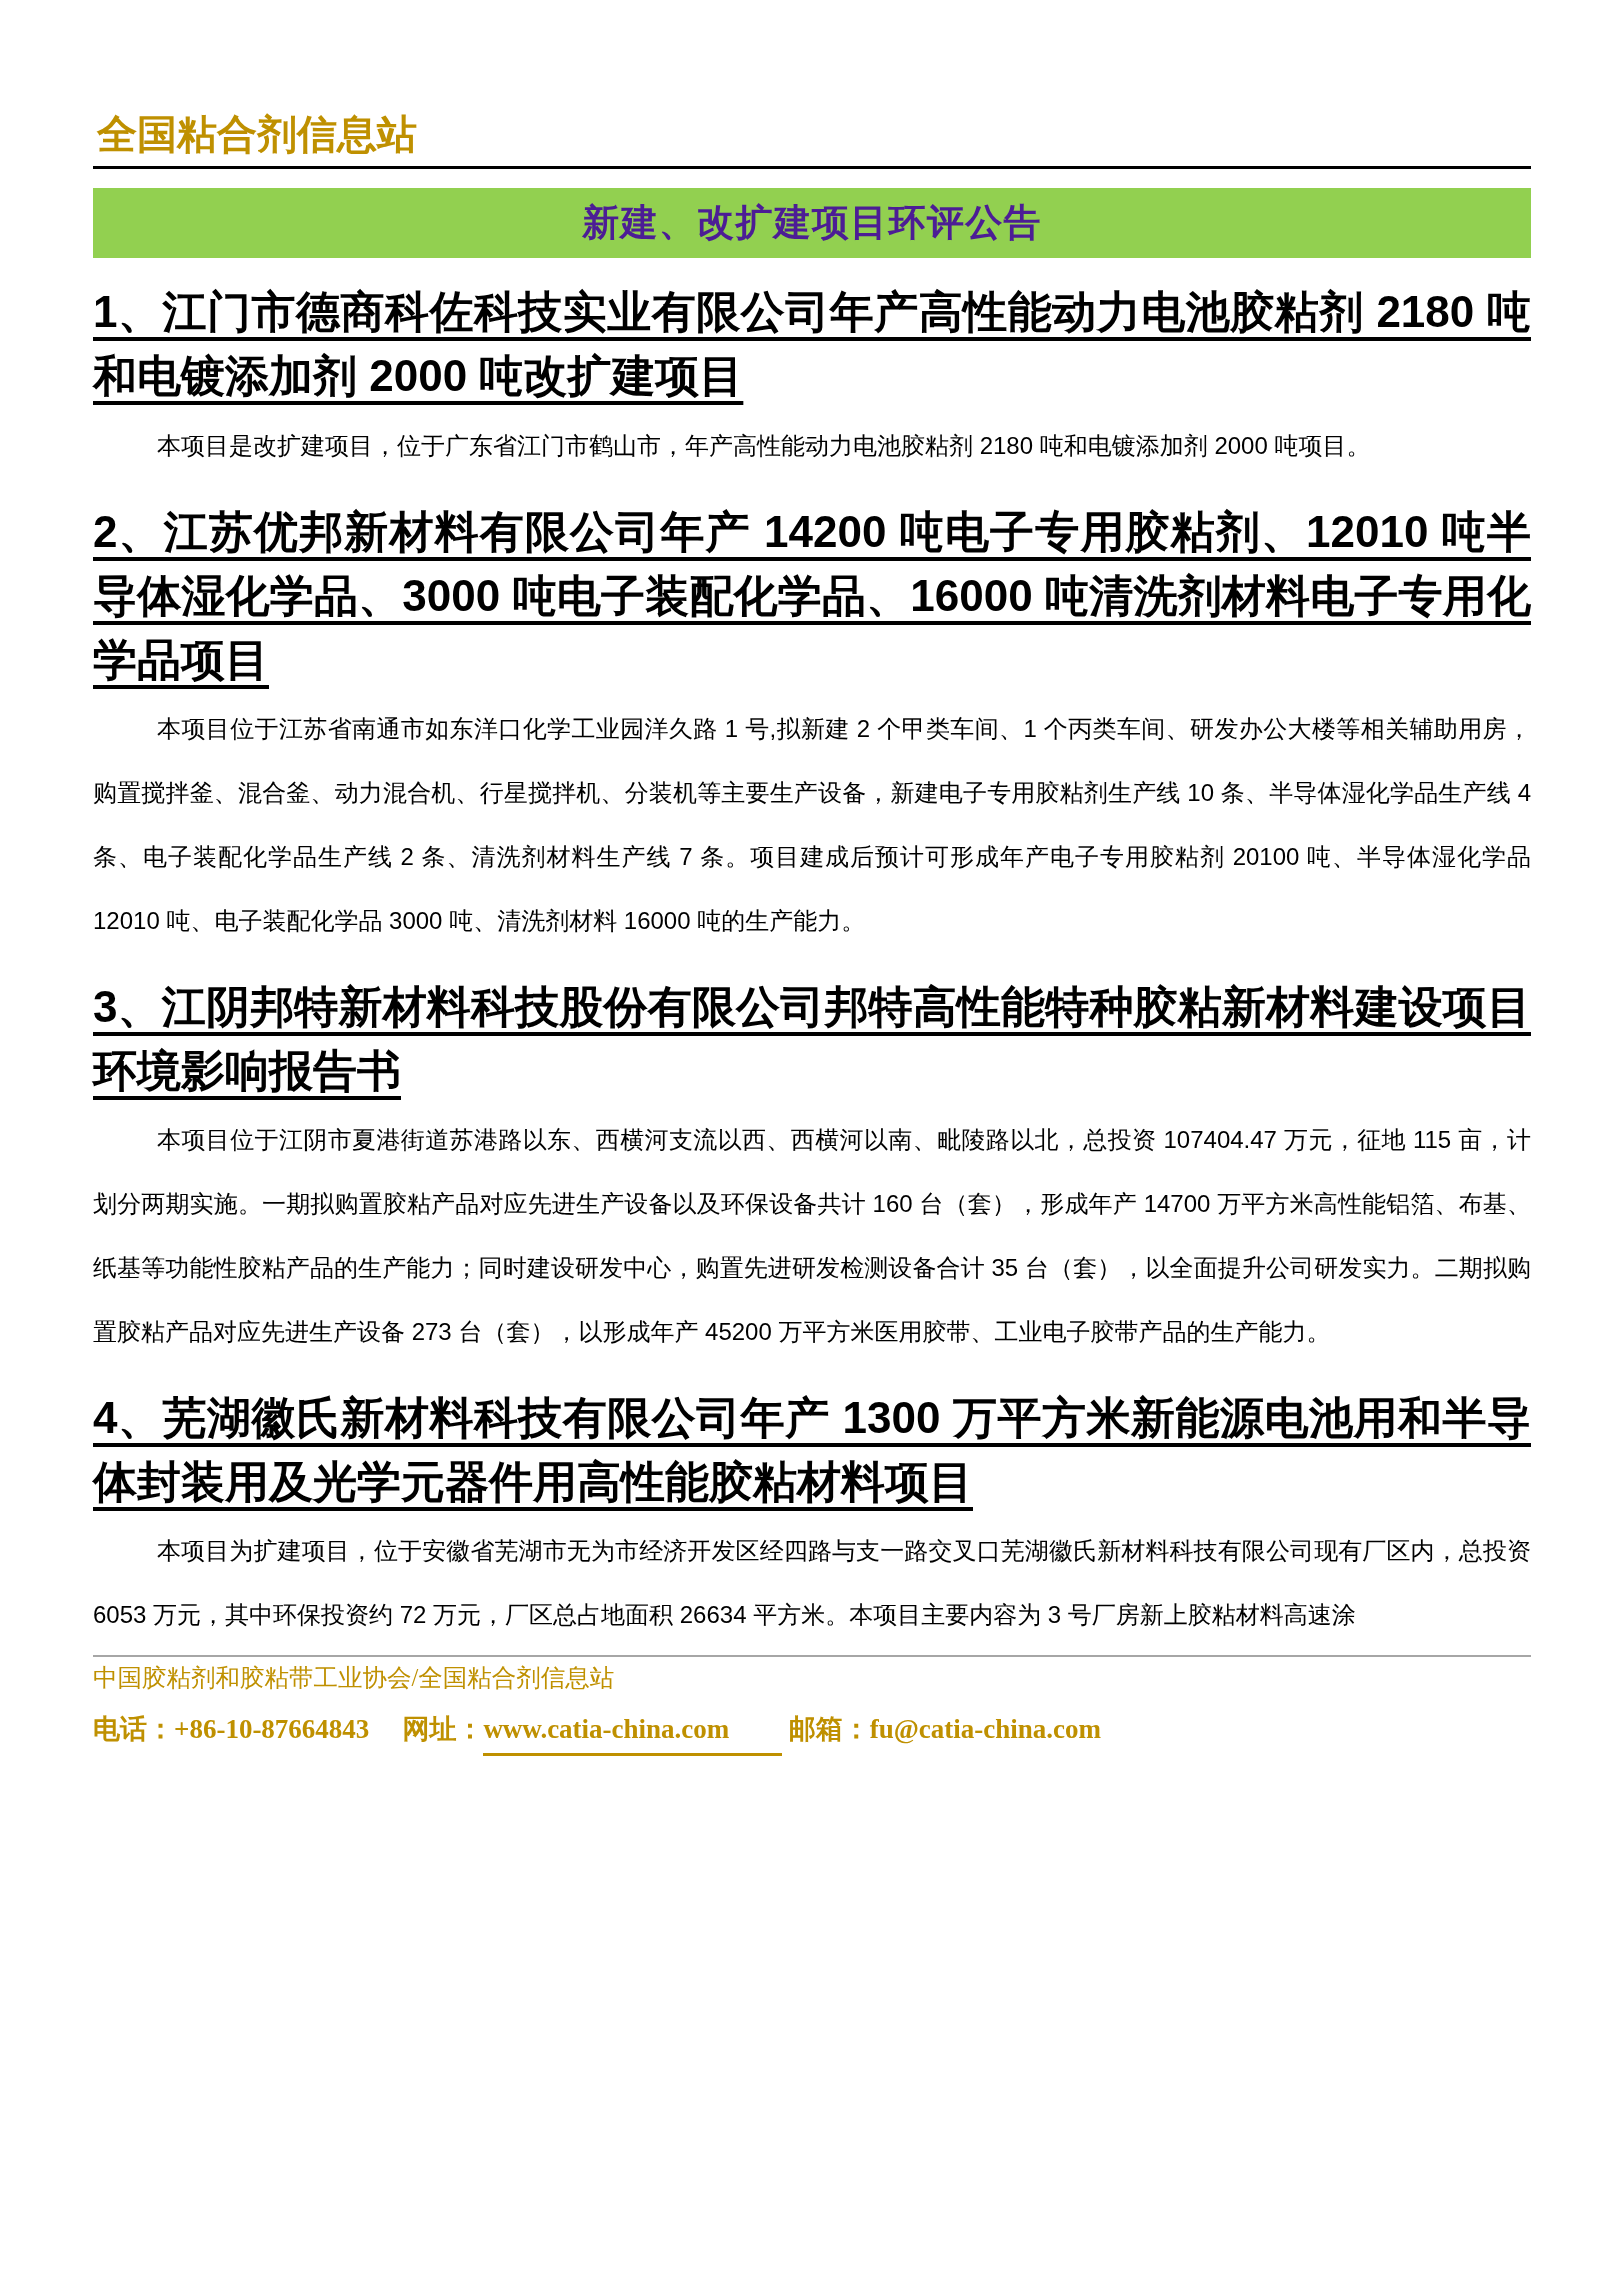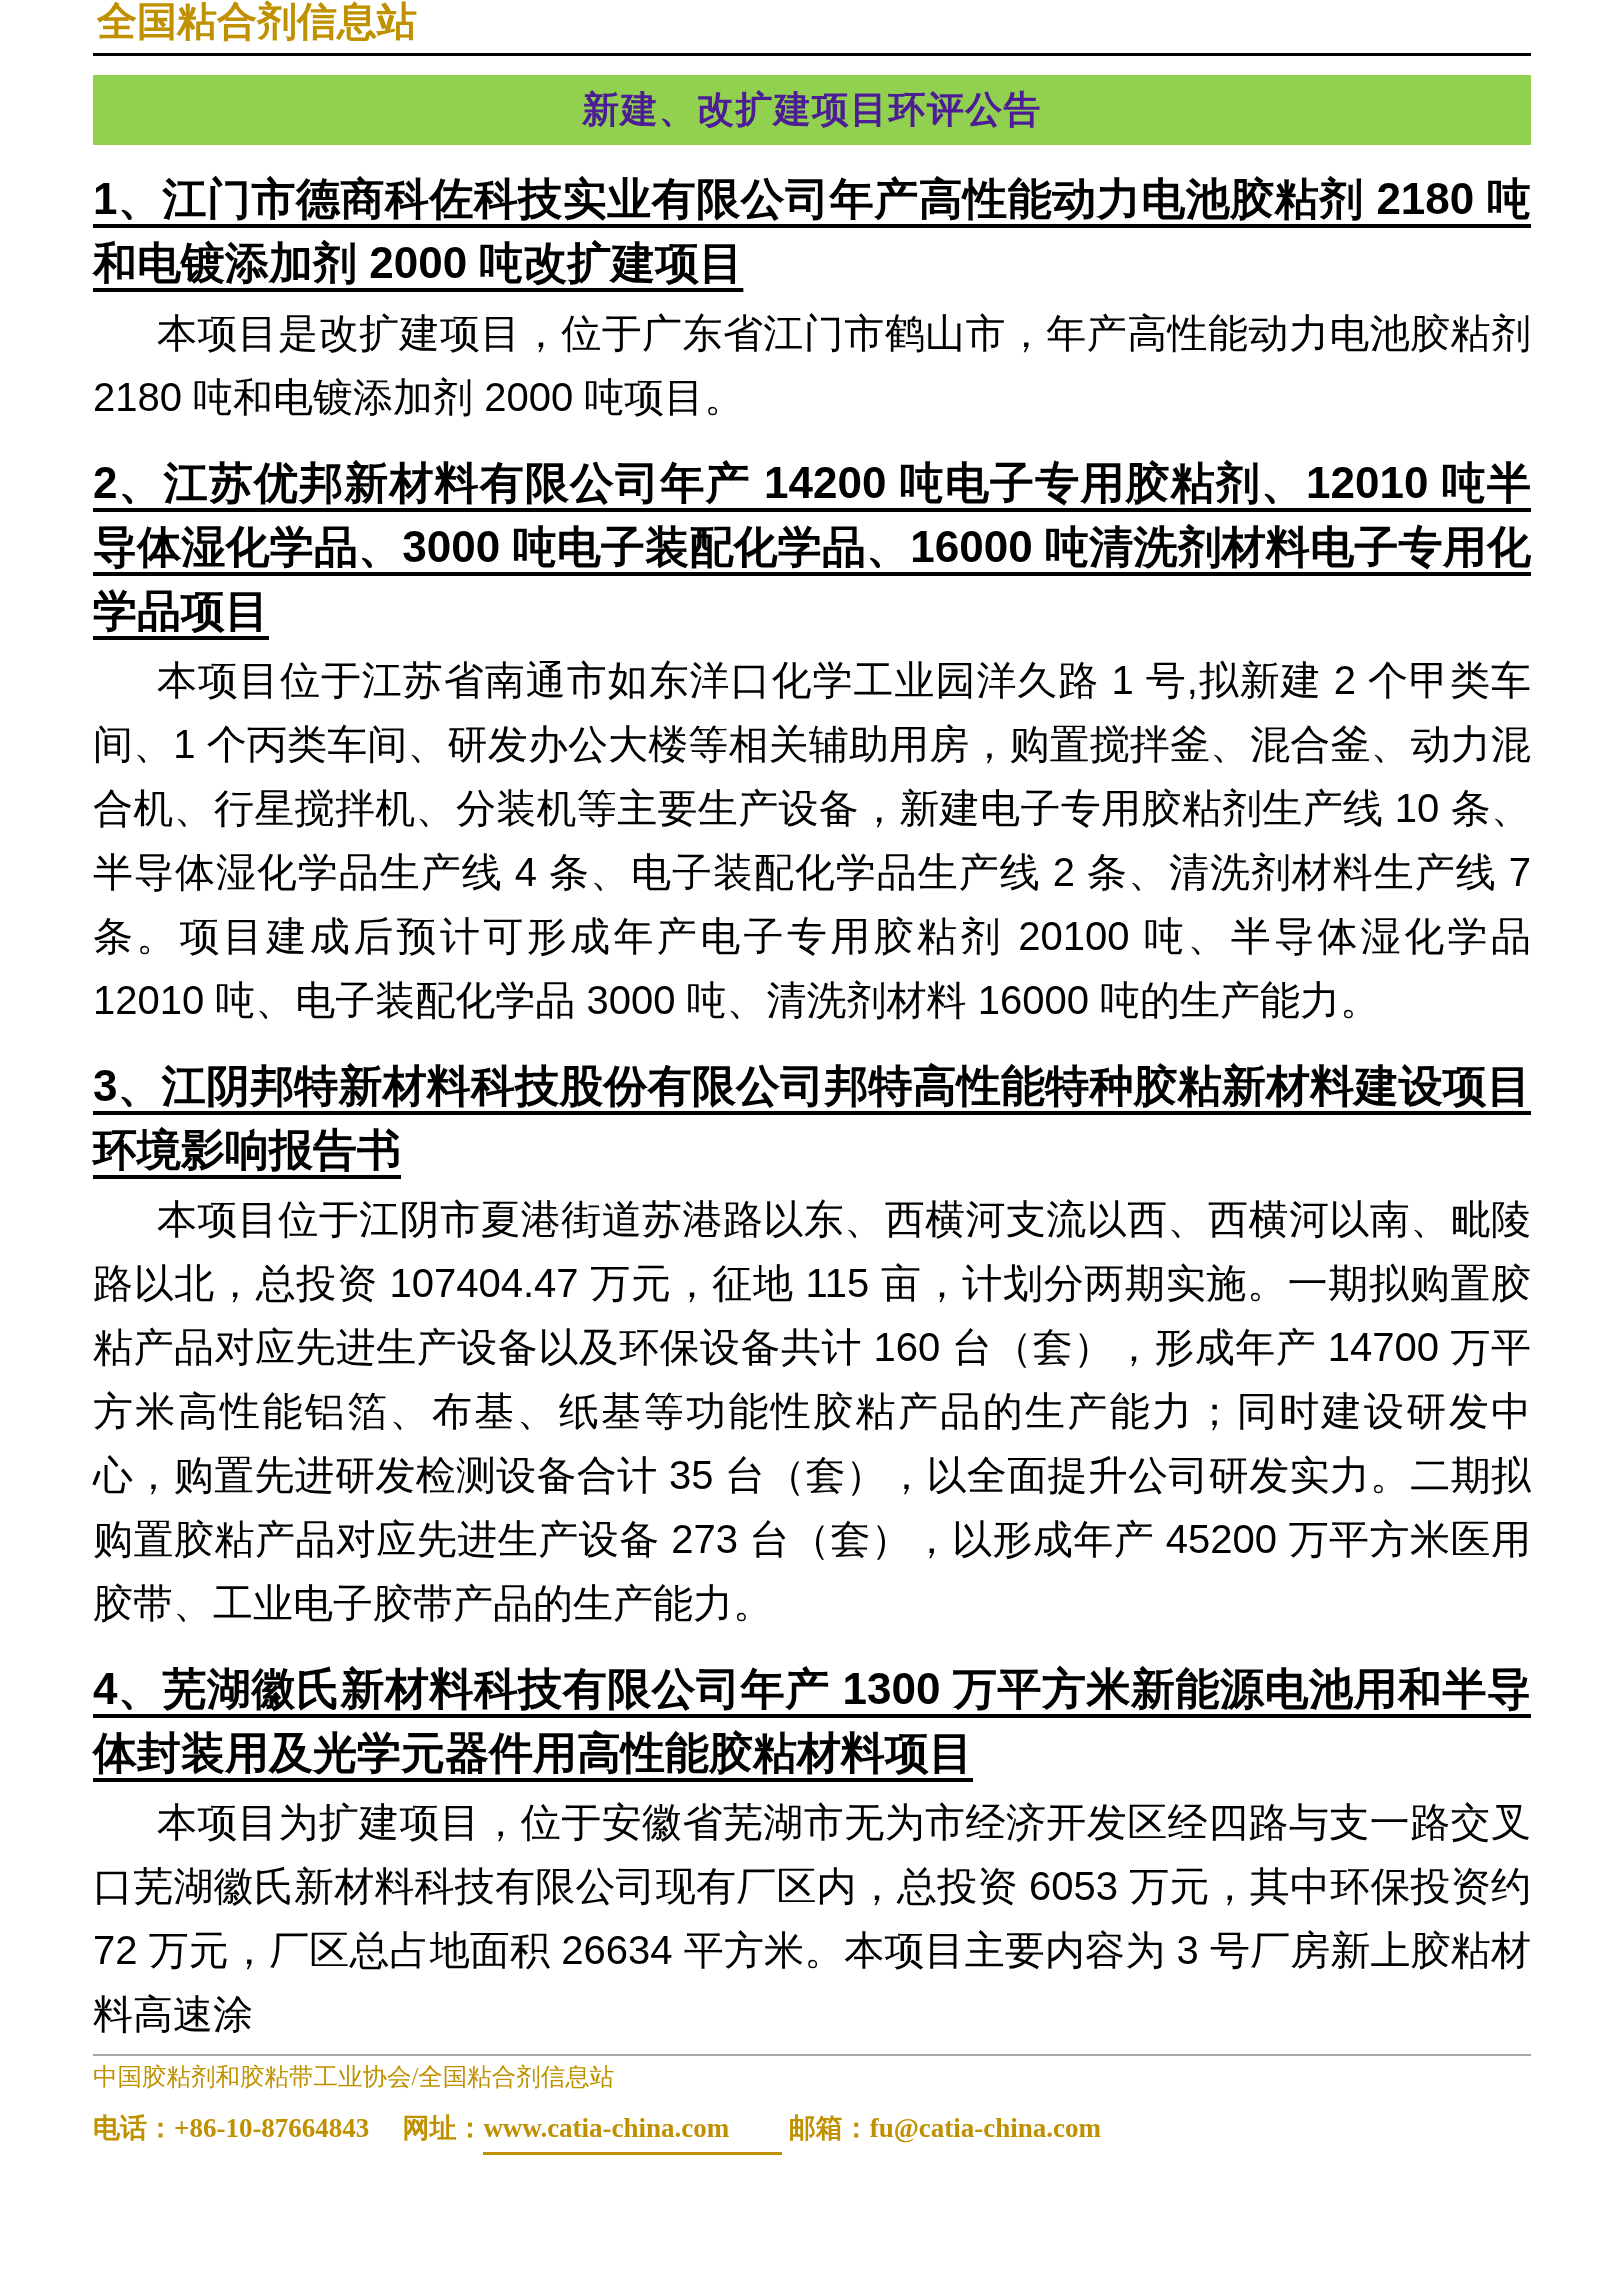--- a/index.html
+++ b/index.html
@@ -20,20 +20,21 @@
     font-family: "Liberation Sans", "DejaVu Sans", sans-serif;
     color: var(--ink);
   }
   .content {
     position: absolute;
     left: 93px;
     top: 0;
     width: 1438px;
   }
   .header-row {
+    margin-top: 113px;
     display: flex;
     justify-content: space-between;
     align-items: flex-end;
     padding: 0 18px 0 3.9px;
     font-family: "Liberation Serif", "DejaVu Serif", serif;
     font-weight: 700;
     font-size: 40px;
     line-height: 44px;
     color: var(--gold);
   }
@@ -64,21 +65,21 @@
     text-align: justify;
     text-justify: inter-ideograph;
     line-break: strict;
     text-decoration-line: underline;
     text-decoration-thickness: 3.9px;
     text-underline-offset: 10.3px;
     text-decoration-color: #000;
   }
   .sec-body {
     margin-top: 5.1px;
-    font-size: 40px;
+    font-size: 24px;
     line-height: 64px;
     text-align: justify;
     text-justify: inter-ideograph;
     line-break: strict;
     text-indent: 64px;
   }
   .rule-gray {
     margin-top: 7.7px;
     height: 2.6px;
     background: var(--rule-gray);

